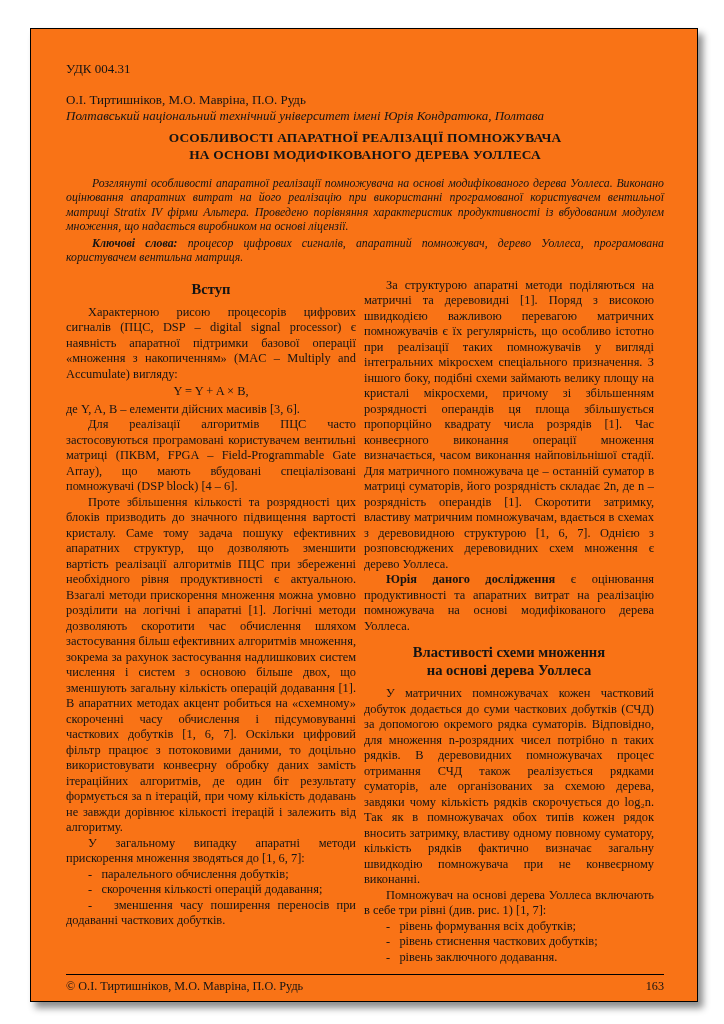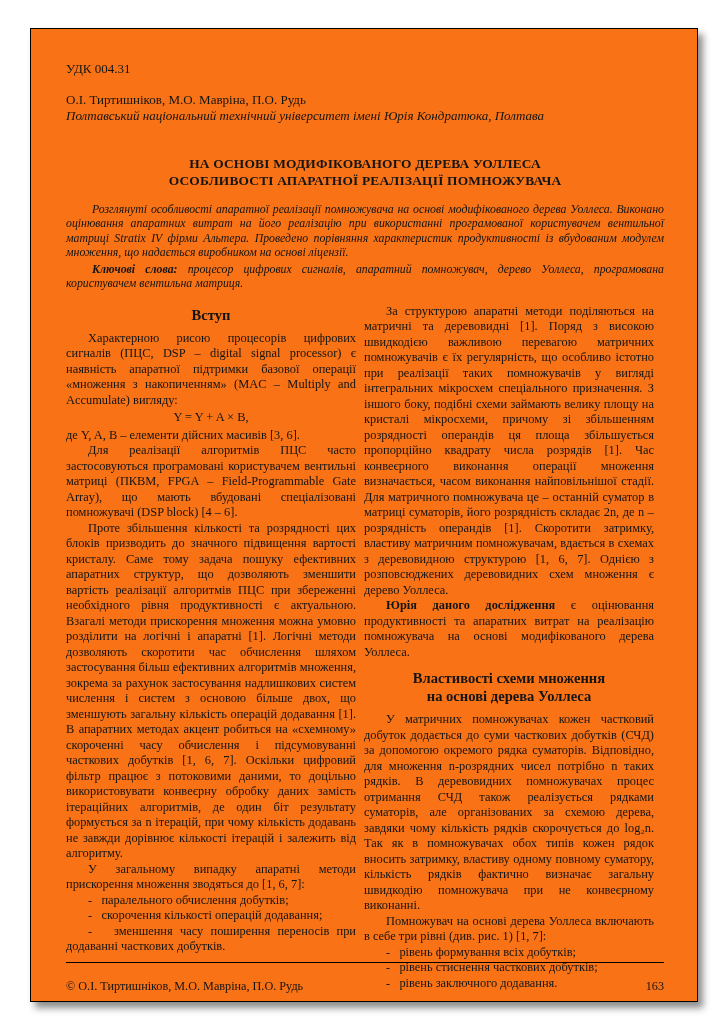--- a/index.html
+++ b/index.html
@@ -14,21 +14,21 @@
     left: 30px; top: 28px;
     width: 668px; height: 974px;
     background: #f97316;
     border: 1.6px solid #000;
     box-shadow: 5px 6px 7px rgba(0,0,0,0.45);
     padding: 32px 33px 0 35px;
     overflow: hidden;
   }
   .udk { font-size: 13px; margin-bottom: 15px; }
   .authors { font-size: 13px; }
-  .affiliation { font-size: 13px; font-style: italic; margin-bottom: 31px; }
+  .affiliation { font-size: 13px; font-style: italic; margin-bottom: 5px; }
   .title {
     text-align: center; font-weight: bold; font-size: 13.4px;
     line-height: 17px; margin-bottom: 13px; letter-spacing: 0.2px;
   }
   .abstract {
     font-style: italic; font-size: 11.8px; line-height: 14.3px;
     text-align: justify; text-indent: 26px; margin-bottom: 3px;
   }
   .keywords {
     font-style: italic; font-size: 11.8px; line-height: 14.3px;
@@ -44,39 +44,39 @@
   .col p.noindent { text-indent: 0; }
   .section-heading {
     text-align: center; font-weight: bold; font-size: 14.6px;
     line-height: 18px; margin: 2px 0 7px 0;
   }
   .section-heading.mid { margin: 9px 0 7px 0; }
   .formula { text-align: center; text-indent: 0 !important; margin: 2px 0; }
   .page-footer {
     position: absolute; left: 35px; right: 33px; bottom: 7px;
     border-top: 1.5px solid #000;
-    padding-top: 16px;
+    padding-top: 4px;
     display: flex; justify-content: space-between;
     font-size: 12.2px;
   }
 </style>
 </head>
 <body>
 
 <div class="page-frame">
 
   <div class="udk">УДК 004.31</div>
 
   <div class="authors">О.І. Тиртишніков, М.О. Мавріна, П.О. Рудь</div>
 
   <div class="affiliation">Полтавський національний технічний університет імені Юрія Кондратюка, Полтава</div>
 
   <div class="title">
+    <div>ОСОБЛИВОСТІ АПАРАТНОЇ РЕАЛІЗАЦІЇ ПОМНОЖУВАЧА</div>
     <div>НА ОСНОВІ МОДИФІКОВАНОГО ДЕРЕВА УОЛЛЕСА</div>
-    <div>ОСОБЛИВОСТІ АПАРАТНОЇ РЕАЛІЗАЦІЇ ПОМНОЖУВАЧА</div>
   </div>
 
   <div class="abstract">Розглянуті особливості апаратної реалізації помножувача на основі модифікованого дерева Уоллеса. Виконано оцінювання апаратних витрат на його реалізацію при використанні програмованої користувачем вентильної матриці Stratix IV фірми Альтера. Проведено порівняння характеристик продуктивності із вбудованим модулем множення, що надається виробником на основі ліцензії.</div>
 
   <div class="keywords">
     <span class="kw-label">Ключові слова:</span><span> процесор цифрових сигналів, апаратний помножувач, дерево Уоллеса, програмована користувачем вентильна матриця.</span>
   </div>
 
   <div class="columns">
 

